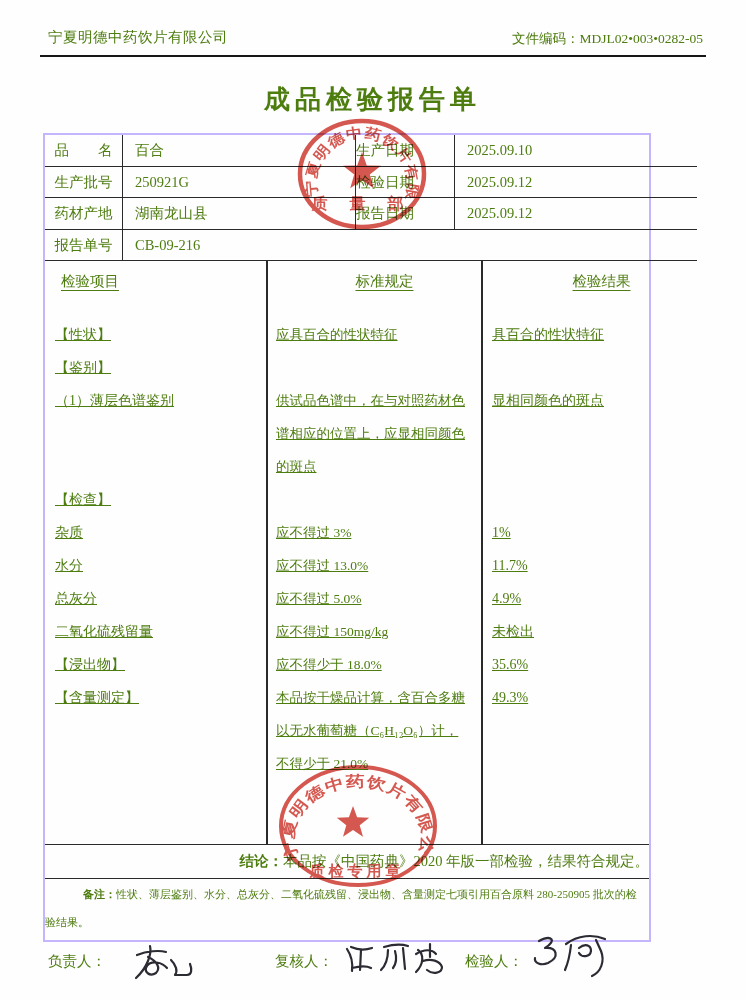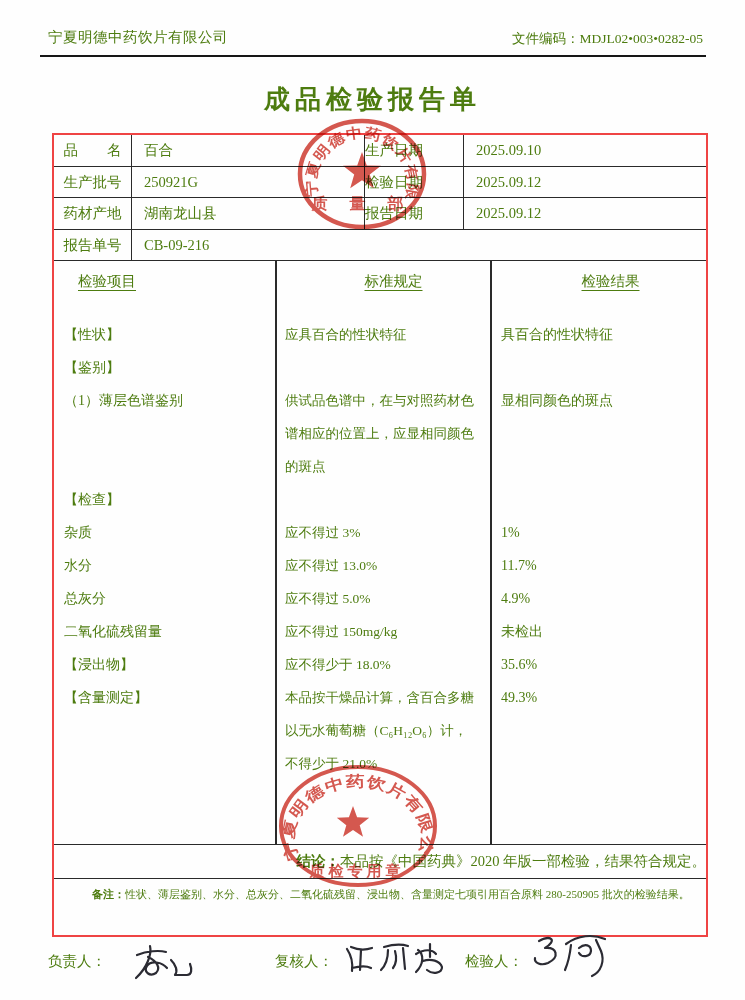--- a/index.html
+++ b/index.html
@@ -8,40 +8,40 @@
     position:relative; width:745px; height:1000px; margin:0 auto;
     background:#fefefe; color:#4d7c0f; overflow:hidden;
     font-family:"Liberation Serif","DejaVu Serif",serif;
   }
   .company { position:absolute; left:48px; top:28px; font-size:14.5px; letter-spacing:0.5px; }
   .doc-code { position:absolute; right:42px; top:30px; font-size:13.5px; }
   .top-rule { position:absolute; left:40px; top:55px; width:666px; height:2px; background:#161616; }
   .title { position:absolute; left:0; top:82px; width:100%; text-align:center;
            font-size:26px; font-weight:bold; letter-spacing:5px; }
 
-  .doc-table { position:absolute; left:52px; top:133px; width:656px; border:2px solid #ef4444; }
+  .doc-table { position:absolute; left:43px; top:133px; width:608px; border:2px solid #c4b5fd; }
 
   
   .info-grid { display:grid; grid-template-columns:78px 233px 99px 242px; }
   .info-grid .cell { height:31.5px; line-height:30px; font-size:14.5px; border-bottom:1.5px solid #2a2a2a; white-space:nowrap; overflow:hidden; }
   .info-grid .lab { text-align:center; border-right:1.5px solid #2a2a2a; }
   .info-grid .val { padding-left:12px; border-right:1.5px solid #2a2a2a; }
   .info-grid .dlab { text-align:left; border-right:1.5px solid #2a2a2a; }
   .info-grid .dval { padding-left:12px; }
   .info-grid .span3 { grid-column:2 / 5; padding-left:12px; }
 
   
   .main-section { position:relative; height:583px; overflow:hidden; }
   .vline { position:absolute; top:0; bottom:0; width:1.5px; background:#2a2a2a; }
   .v1 { left:221px; } .v2 { left:436px; }
   .ins-header { display:grid; grid-template-columns:222px 215px 219px; padding-top:11px; }
   .ins-header span { justify-self:center; font-size:14.5px; text-decoration:underline; text-underline-offset:4px;margin-left:20px; }
-  .ins-header .h1 { justify-self:start; margin-left:24px; }
+  .ins-header .h1 { justify-self:start; margin-left:16px; }
   .ins-body { margin-top:27px; }
-  .ins-row { display:grid; grid-template-columns:222px 215px 219px; }
+  .ins-row { display:grid; grid-template-columns:222px 215px 219px;text-decoration:underline; }
   .ins-row > div { font-size:14px; line-height:33px; }
   .ins-row .c1 { padding-left:10px; }
   .ins-row .c2 { padding-left:9px; padding-right:11px; font-size:13.5px; }
   .ins-row .c3 { padding-left:10px; }
   .ins-row.blankish { min-height:33px;gap:16px; }
 
   
   .concl-row { border-top:1.5px solid #2a2a2a; height:34px; line-height:33px; font-size:14.5px; padding-left:37px; white-space:nowrap; overflow:hidden;text-align:right; }
   .note-row  { border-top:1.5px solid #2a2a2a; min-height:57px; font-size:11px; line-height:27.5px; padding:2px 8px 4px 0; }
   .note-row p { text-indent:38px; }

